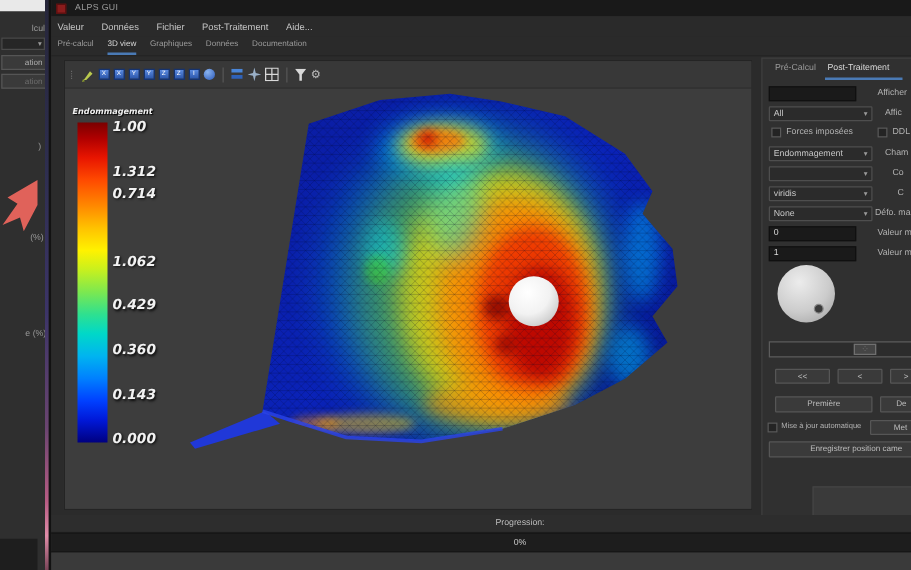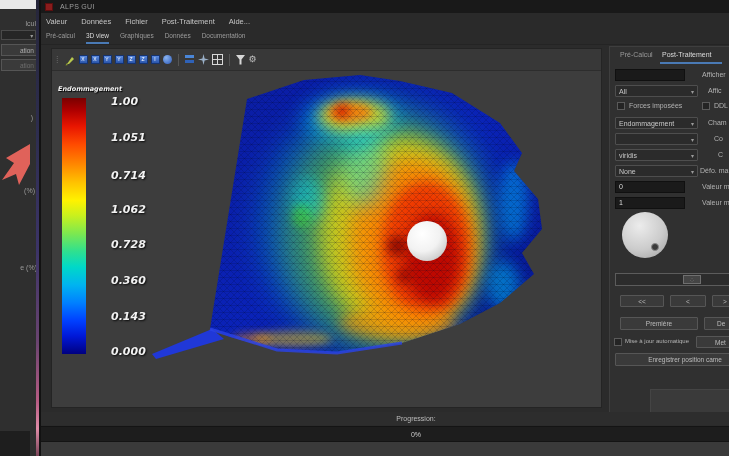--- a/index.html
+++ b/index.html
@@ -37,21 +37,21 @@
   .tsep{width:1px;height:12px;background:#555;margin:0 3px;}
   .tsphere{width:9px;height:9px;border-radius:50%;background:radial-gradient(circle at 35% 30%,#8ab4f0,#2a58b8);}
   .tgear{font-size:9px;color:#c0c0c0;line-height:9px;}
   .canvas{left:0;top:22px;width:549px;height:336px;background:#3d3d3d;overflow:hidden;}
   .cbTitle{font:italic bold 6.5px "DejaVu Sans",sans-serif;color:#f0f0f0;text-shadow:1px 1px 1px #000;}
   .cbBar{left:10px;top:27px;width:24px;height:256px;
     background:linear-gradient(to bottom,#7a0000 0%,#b00000 5%,#e81500 11%,#ff4a00 18%,#ff8800 26%,
       #ffc200 33%,#fff200 40%,#c8f01e 46%,#7ce850 53%,#2ee090 60%,#00d8c8 66%,#00b4f0 73%,
       #0080ff 80%,#0040ff 87%,#0018d8 93%,#000080 100%);}
   .cbTick{left:38px;transform:translateY(-50%);font:italic bold 11px "DejaVu Sans",sans-serif;
-          color:#f2f2f2;text-shadow:1px 1px 2px rgba(0,0,0,.85);white-space:nowrap;margin-left:21px;}
+          color:#f2f2f2;text-shadow:1px 1px 2px rgba(0,0,0,.85);white-space:nowrap;}
   
   .rpanel{left:568px;top:46px;width:182px;height:374px;background:#303030;border:1px solid #3e3e3e;box-sizing:border-box;}
   .rtab{font-size:7px;color:#9a9a9a;white-space:nowrap;}
   .rtab.active{color:#dadada;}
   .runderline{background:#4a7ab5;height:2px;}
   .lbl{font-size:7px;color:#b2b2b2;white-space:nowrap;}
   .inp{background:#1a1a1a;border:1px solid #101010;height:12px;font-size:7px;color:#ddd;
        padding:1px 3px;box-sizing:border-box;}
   .dd{background:#2b2b2b;border:1px solid #4e4e4e;height:12px;font-size:7px;color:#c8c8c8;
       display:flex;align-items:center;justify-content:space-between;padding:0 3px;box-sizing:border-box;border-radius:1px;}
@@ -214,24 +214,24 @@
             <ellipse cx="200" cy="268" rx="20" ry="6" fill="#ff9000" opacity="0.50" filter="url(#b4)"></ellipse>
             <rect x="90" y="0" width="420" height="300" fill="url(#meshPat)"></rect>
           </g>
           <path d="M158,258 L225,279 L285,282 L350,272" stroke="#2a44e8" stroke-width="3" fill="none" opacity="0.8"></path>
           <circle cx="375" cy="170" r="20" fill="url(#sphG)"></circle>
         </svg>
 
         <div class="abs cbTitle" style="left:6px;top:14px;">Endommagement</div>
         <div class="abs cbBar"></div>
         <div class="abs cbTick" style="top:30px;">1.00</div>
-        <div class="abs cbTick" style="top:66px;">1.051</div>
-        <div class="abs cbTick" style="top:104px;text-align:right;">0.714</div>
+        <div class="abs cbTick" style="top:66px;">1.312</div>
+        <div class="abs cbTick" style="top:84px;text-align:right;">0.714</div>
         <div class="abs cbTick" style="top:138px;">1.062</div>
-        <div class="abs cbTick" style="top:173px;">0.728</div>
+        <div class="abs cbTick" style="top:173px;">0.429</div>
         <div class="abs cbTick" style="top:209px;">0.360</div>
         <div class="abs cbTick" style="top:245px;">0.143</div>
         <div class="abs cbTick" style="top:280px;">0.000</div>
       </div>
     </div>
 
     <div class="abs rpanel">
       <span class="abs rtab" style="left:10px;top:4px;">Pré-Calcul</span>
       <span class="abs rtab active" style="left:52px;top:4px;">Post-Traitement</span>
       <div class="abs runderline" style="left:50px;top:15px;width:62px;"></div>

